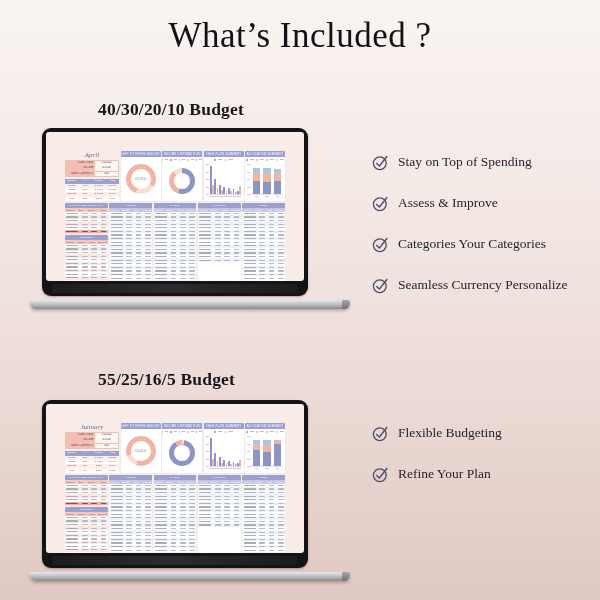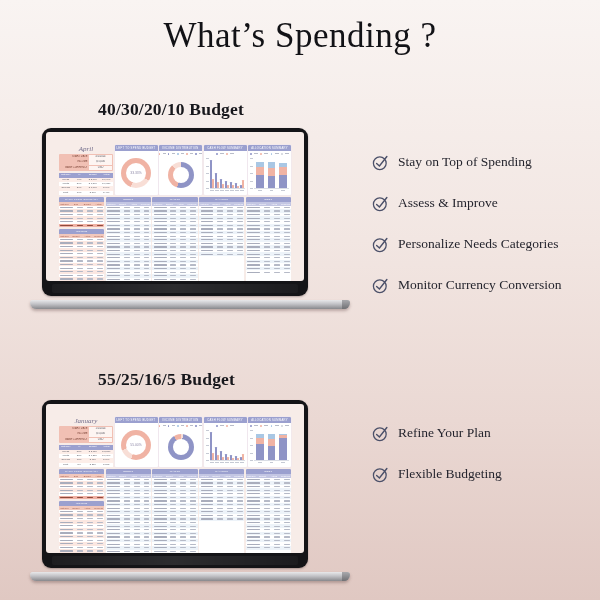--- a/index.html
+++ b/index.html
@@ -45,21 +45,21 @@
     background:linear-gradient(180deg,#e8e8ea 0%,#c2c2c6 45%,#88888c 100%);
     border-radius:3px 3px 7px 7px;
     box-shadow:0 2px 3px rgba(90,60,60,.35);
   }
   .base::after { content:""; position:absolute; right:0; top:0; width:8px; height:100%;
     background:linear-gradient(180deg,#a9a9ad,#707074); border-radius:0 3px 7px 0; }
 
   
   .sheet {
     width:100%; height:100%; background:#f7ece8; border-radius:3px; overflow:hidden;
-    font-family:"Liberation Sans", sans-serif; display:flex; flex-direction:column; padding:13px;
+    font-family:"Liberation Sans", sans-serif; display:flex; flex-direction:column; padding:19px;
   }
   .top-band { display:flex; gap:1.5px; height:52px; }
   .left-col { width:54px; display:flex; flex-direction:column; }
   .month-title { height:9px; font-family:"Liberation Serif", serif; font-style:italic;
     font-size:7px; color:#716c8a; text-align:center; line-height:9px; }
   .setup-form { background:#f1c0b4; border-radius:1px; padding:1px; display:flex; flex-direction:column; gap:.8px; }
   .form-row { display:flex; height:4.6px; }
   .form-label { flex:1.2; font-size:2.6px; color:#7c4437; text-align:right; padding-right:1.5px; line-height:4.6px; overflow:hidden; }
   .form-value { flex:1; background:#fdf5f2; font-size:2.6px; color:#55555e; text-align:center; line-height:4.6px; overflow:hidden; }
   .mini-table { margin-top:2px; background:#fff; }
@@ -118,21 +118,21 @@
   .trow i:nth-child(1) { width:30%; background:#a9adbc; }
   .trow i:nth-child(2) { width:14%; } .trow i:nth-child(3) { width:14%; } .trow i:nth-child(4) { width:14%; }
   .rows.alt-blue .trow:nth-child(even) { background:#edf3f9; }
   .rows.alt-pink .trow:nth-child(even) { background:#fbe7e1; }
   .rows.hl-last .trow:last-child { background:#efb0a3; }
   .rows.hl-last .trow:last-child i { background:#8d4a3c; }
 </style>
 </head>
 <body>
 
-<h1 class="page-title">What’s Spending ?</h1>
+<h1 class="page-title">What’s Included ?</h1>
 
 <h2 class="sec-heading" id="heading-1">40/30/20/10 Budget</h2>
 
 <div class="laptop" id="laptop-1">
   <div class="screen">
     <div class="sheet">
       <div class="top-band">
         <div class="left-col">
           <div class="month-title">April</div>
           <div class="setup-form">
@@ -990,28 +990,28 @@
         <circle cx="11" cy="13" r="9" fill="none" stroke="currentColor" stroke-width="1.8"></circle>
         <path d="M6.5 13.5 L10.5 17 L21 3.5" fill="none" stroke="currentColor" stroke-width="2" stroke-linecap="round"></path>
       </svg>
     <span class="check-label">Assess &amp; Improve</span>
   </div>
   <div class="check-item">
     <svg viewBox="0 0 24 24">
         <circle cx="11" cy="13" r="9" fill="none" stroke="currentColor" stroke-width="1.8"></circle>
         <path d="M6.5 13.5 L10.5 17 L21 3.5" fill="none" stroke="currentColor" stroke-width="2" stroke-linecap="round"></path>
       </svg>
-    <span class="check-label">Personalize Needs Categories</span>
+    <span class="check-label">Categories Your Categories</span>
   </div>
   <div class="check-item">
     <svg viewBox="0 0 24 24">
         <circle cx="11" cy="13" r="9" fill="none" stroke="currentColor" stroke-width="1.8"></circle>
         <path d="M6.5 13.5 L10.5 17 L21 3.5" fill="none" stroke="currentColor" stroke-width="2" stroke-linecap="round"></path>
       </svg>
-    <span class="check-label">Monitor Currency Conversion</span>
+    <span class="check-label">Seamless Currency Personalize</span>
   </div>
 </div>
 
 <h2 class="sec-heading" id="heading-2">55/25/16/5 Budget</h2>
 
 <div class="laptop" id="laptop-2">
   <div class="screen">
     <div class="sheet">
       <div class="top-band">
         <div class="left-col">
@@ -1845,22 +1845,22 @@
   </div>
   <div class="base"></div>
 </div>
 
 <div class="checklist" id="checklist-2">
   <div class="check-item">
     <svg viewBox="0 0 24 24">
         <circle cx="11" cy="13" r="9" fill="none" stroke="currentColor" stroke-width="1.8"></circle>
         <path d="M6.5 13.5 L10.5 17 L21 3.5" fill="none" stroke="currentColor" stroke-width="2" stroke-linecap="round"></path>
       </svg>
-    <span class="check-label">Refine Your Plan</span>
+    <span class="check-label">Flexible Budgeting</span>
   </div>
   <div class="check-item">
     <svg viewBox="0 0 24 24">
         <circle cx="11" cy="13" r="9" fill="none" stroke="currentColor" stroke-width="1.8"></circle>
         <path d="M6.5 13.5 L10.5 17 L21 3.5" fill="none" stroke="currentColor" stroke-width="2" stroke-linecap="round"></path>
       </svg>
-    <span class="check-label">Flexible Budgeting</span>
+    <span class="check-label">Refine Your Plan</span>
   </div>
 </div>
 
 </body></html>

